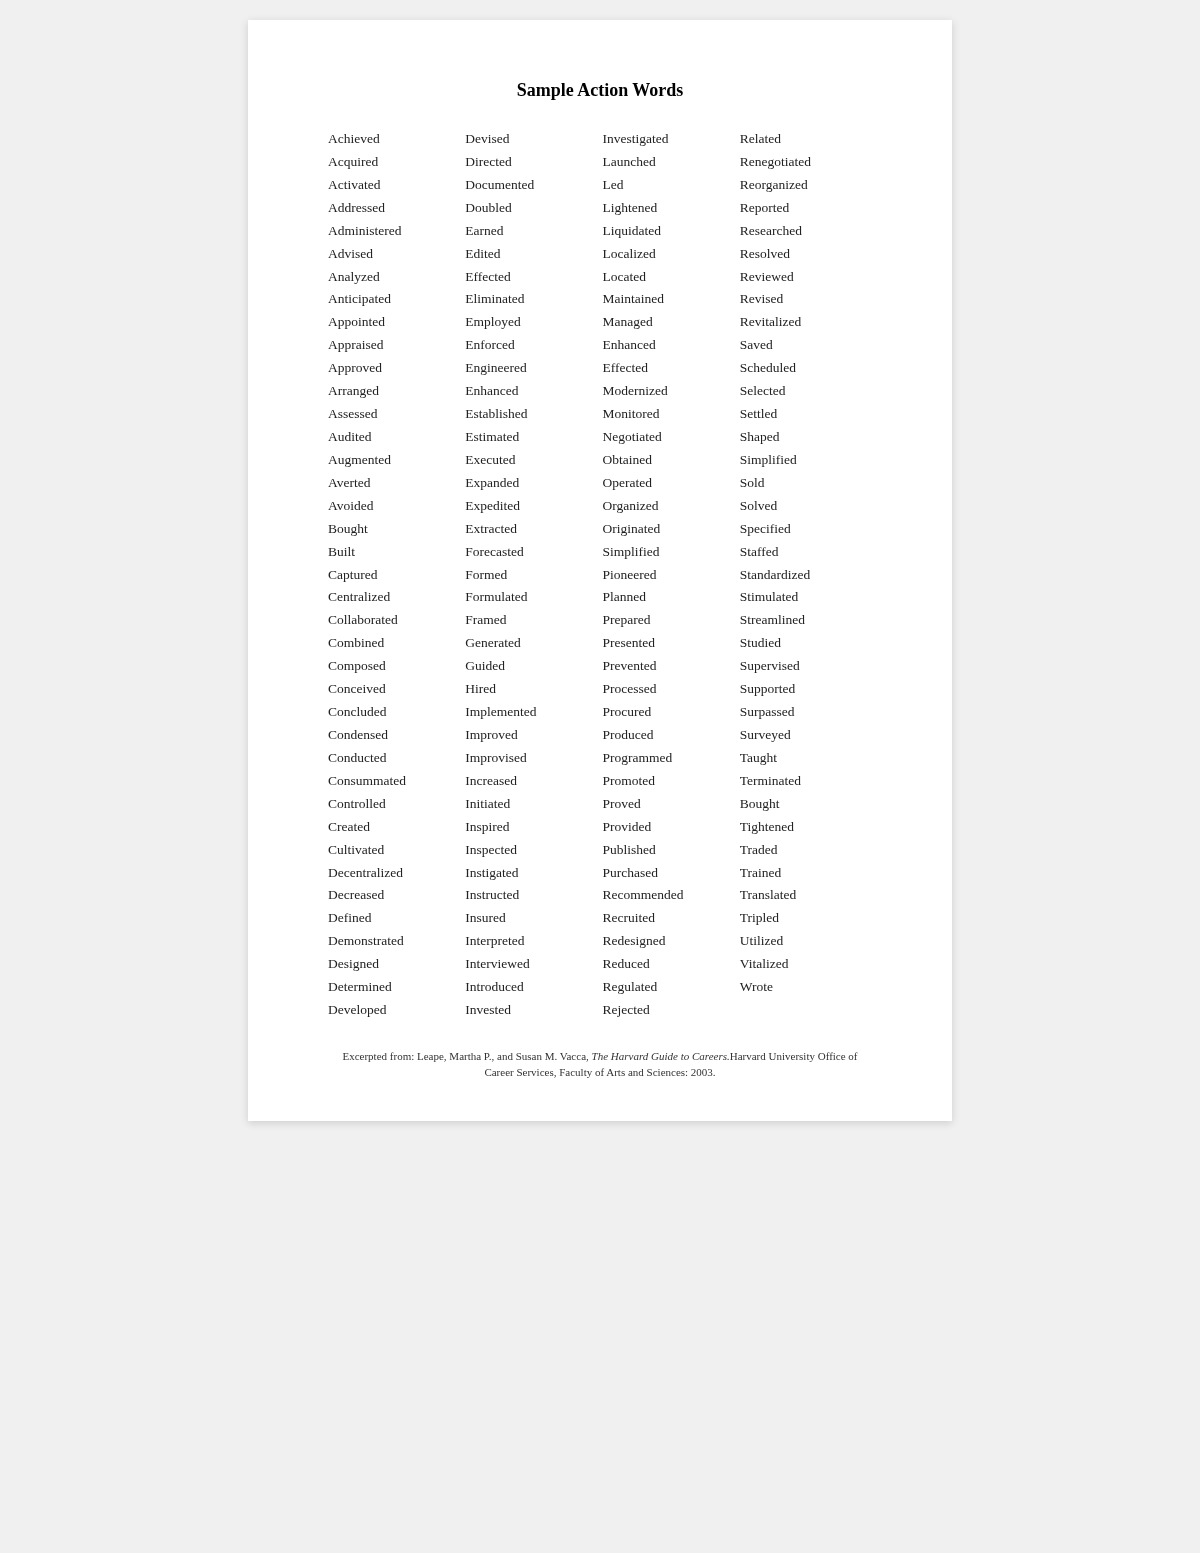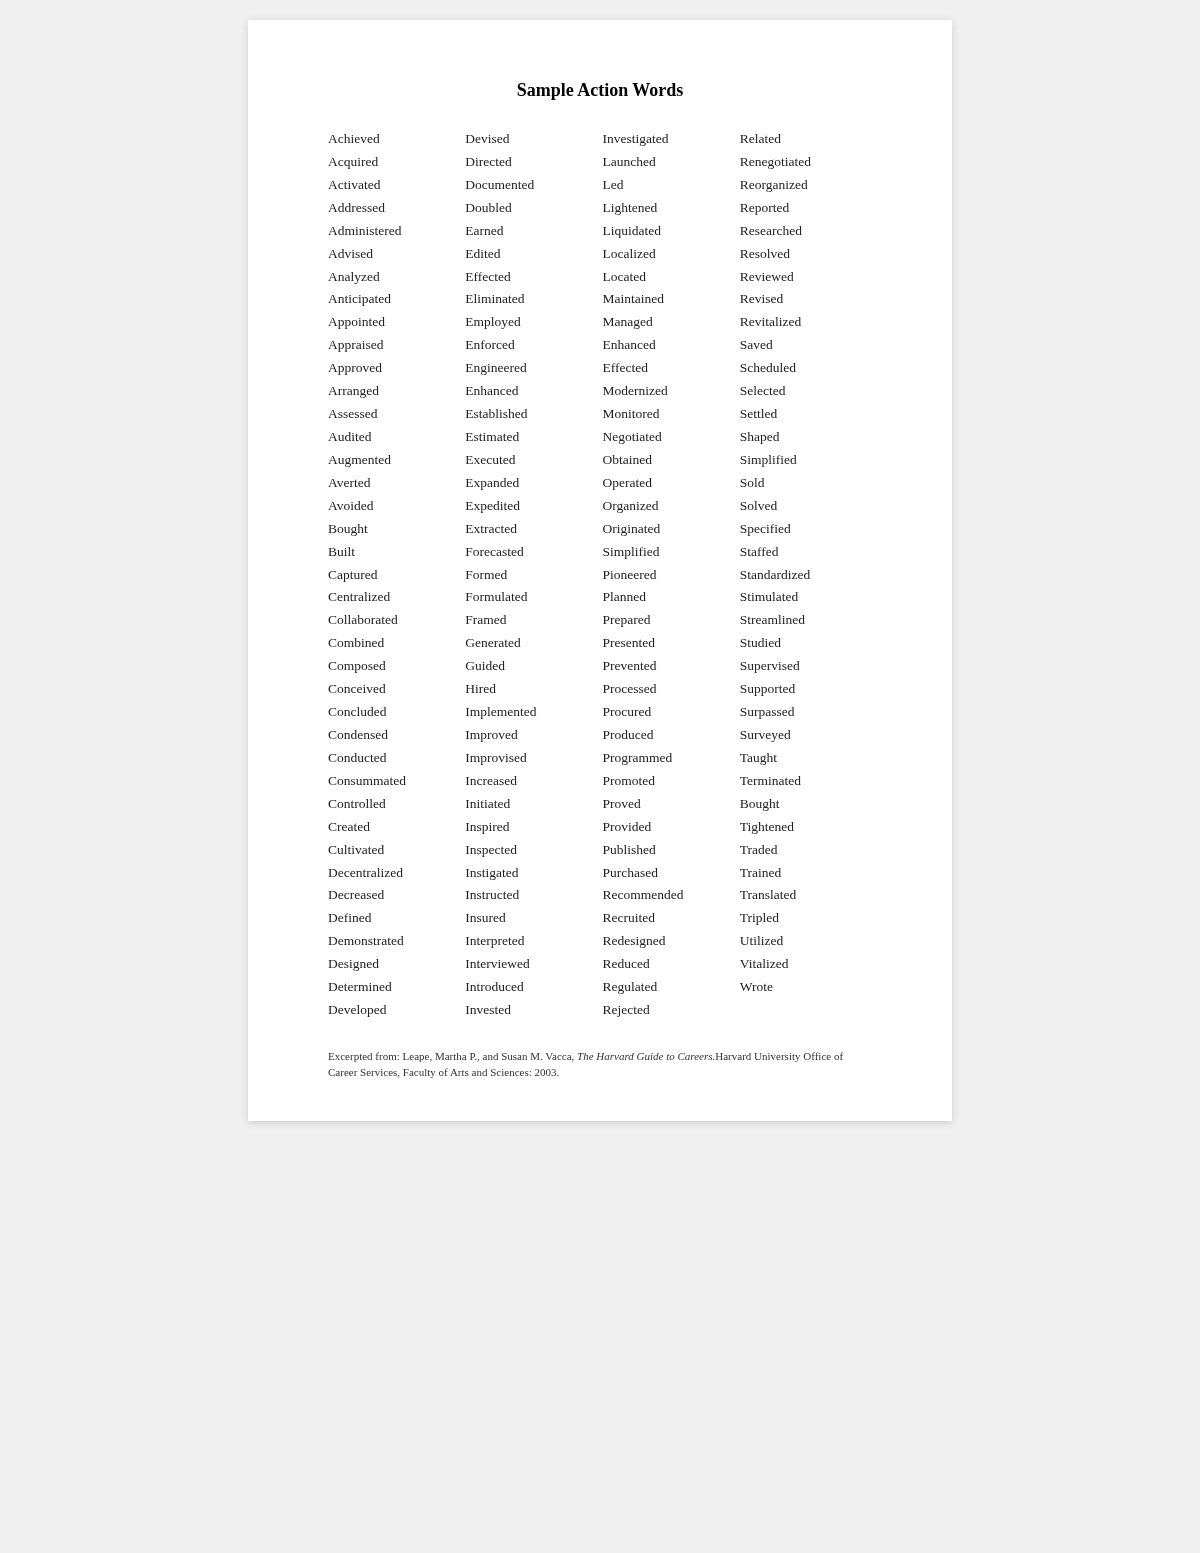--- a/index.html
+++ b/index.html
@@ -46,20 +46,21 @@
     }
     .footer {
       position: absolute;
       bottom: 40px;
       left: 80px;
       right: 80px;
       font-size: 11px;
       font-family: 'Times New Roman', Times, serif;
       color: #333;
       line-height: 1.5;
+      text-align: center;
     }
     .footer em {
       font-style: italic;
     }
   </style>
 </head>
 <body>
 
 <div class="page">
   <div class="page-title">Sample Action Words</div>

